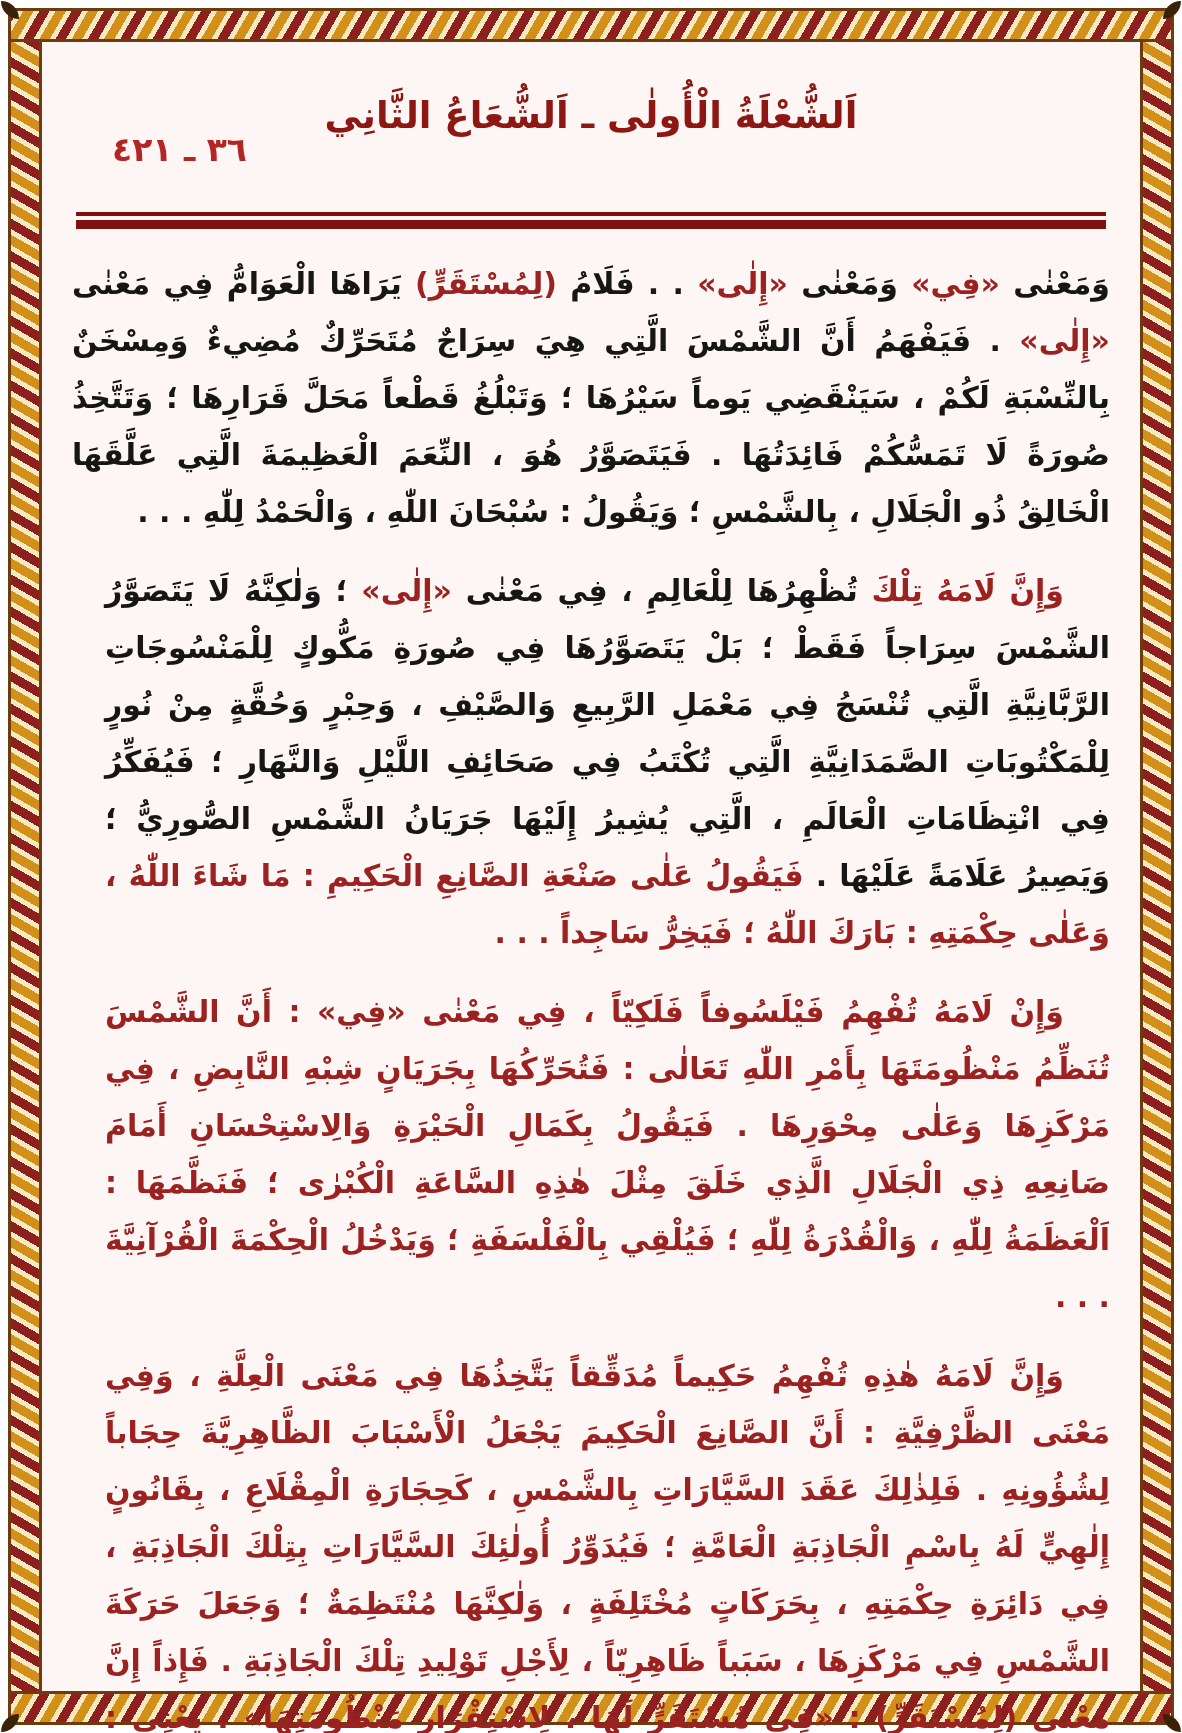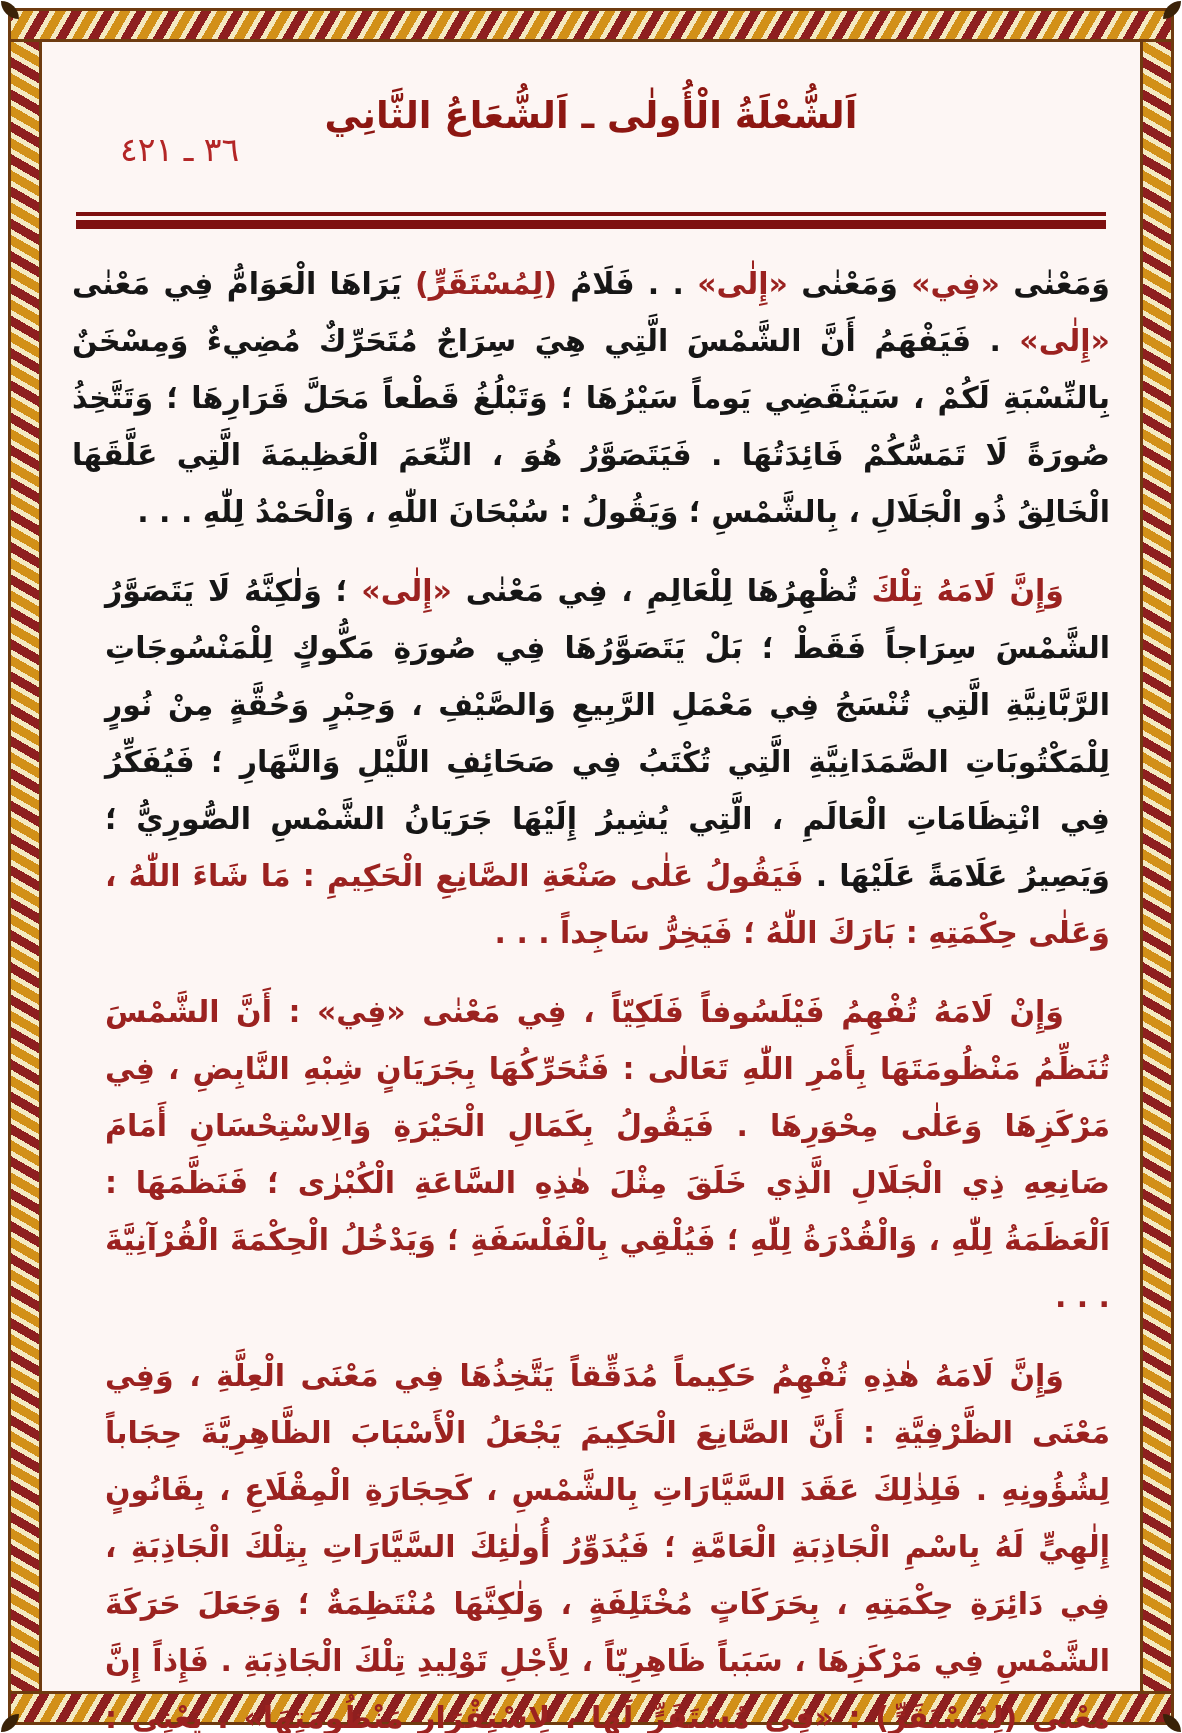--- a/index.html
+++ b/index.html
@@ -57,22 +57,22 @@
     direction:rtl;
   }
   header{position:relative;height:104px;}
   .title{
     margin:28px 0 0;text-align:center;
     font-size:37px;font-weight:bold;
     color:var(--title-maroon,#8d1712);
     letter-spacing:0.5px;
   }
   .pagenum{
-    position:absolute;left:48px;top:36px;
-    font-size:33px;font-weight:normal;
+    position:absolute;left:40px;top:36px;
+    font-size:33px;font-weight:bold;
     color:var(--page-number-red,#b32626);
     direction:rtl;
   }
   .rule{margin:14px 4px 0;}
   .rule-thin{height:4px;background:var(--divider-maroon,#7e1010);}
   .rule-gap{height:4px;}
   .rule-thick{height:9px;background:var(--divider-maroon,#7e1010);}
 
   .bodytext{
     margin-top:26px;

